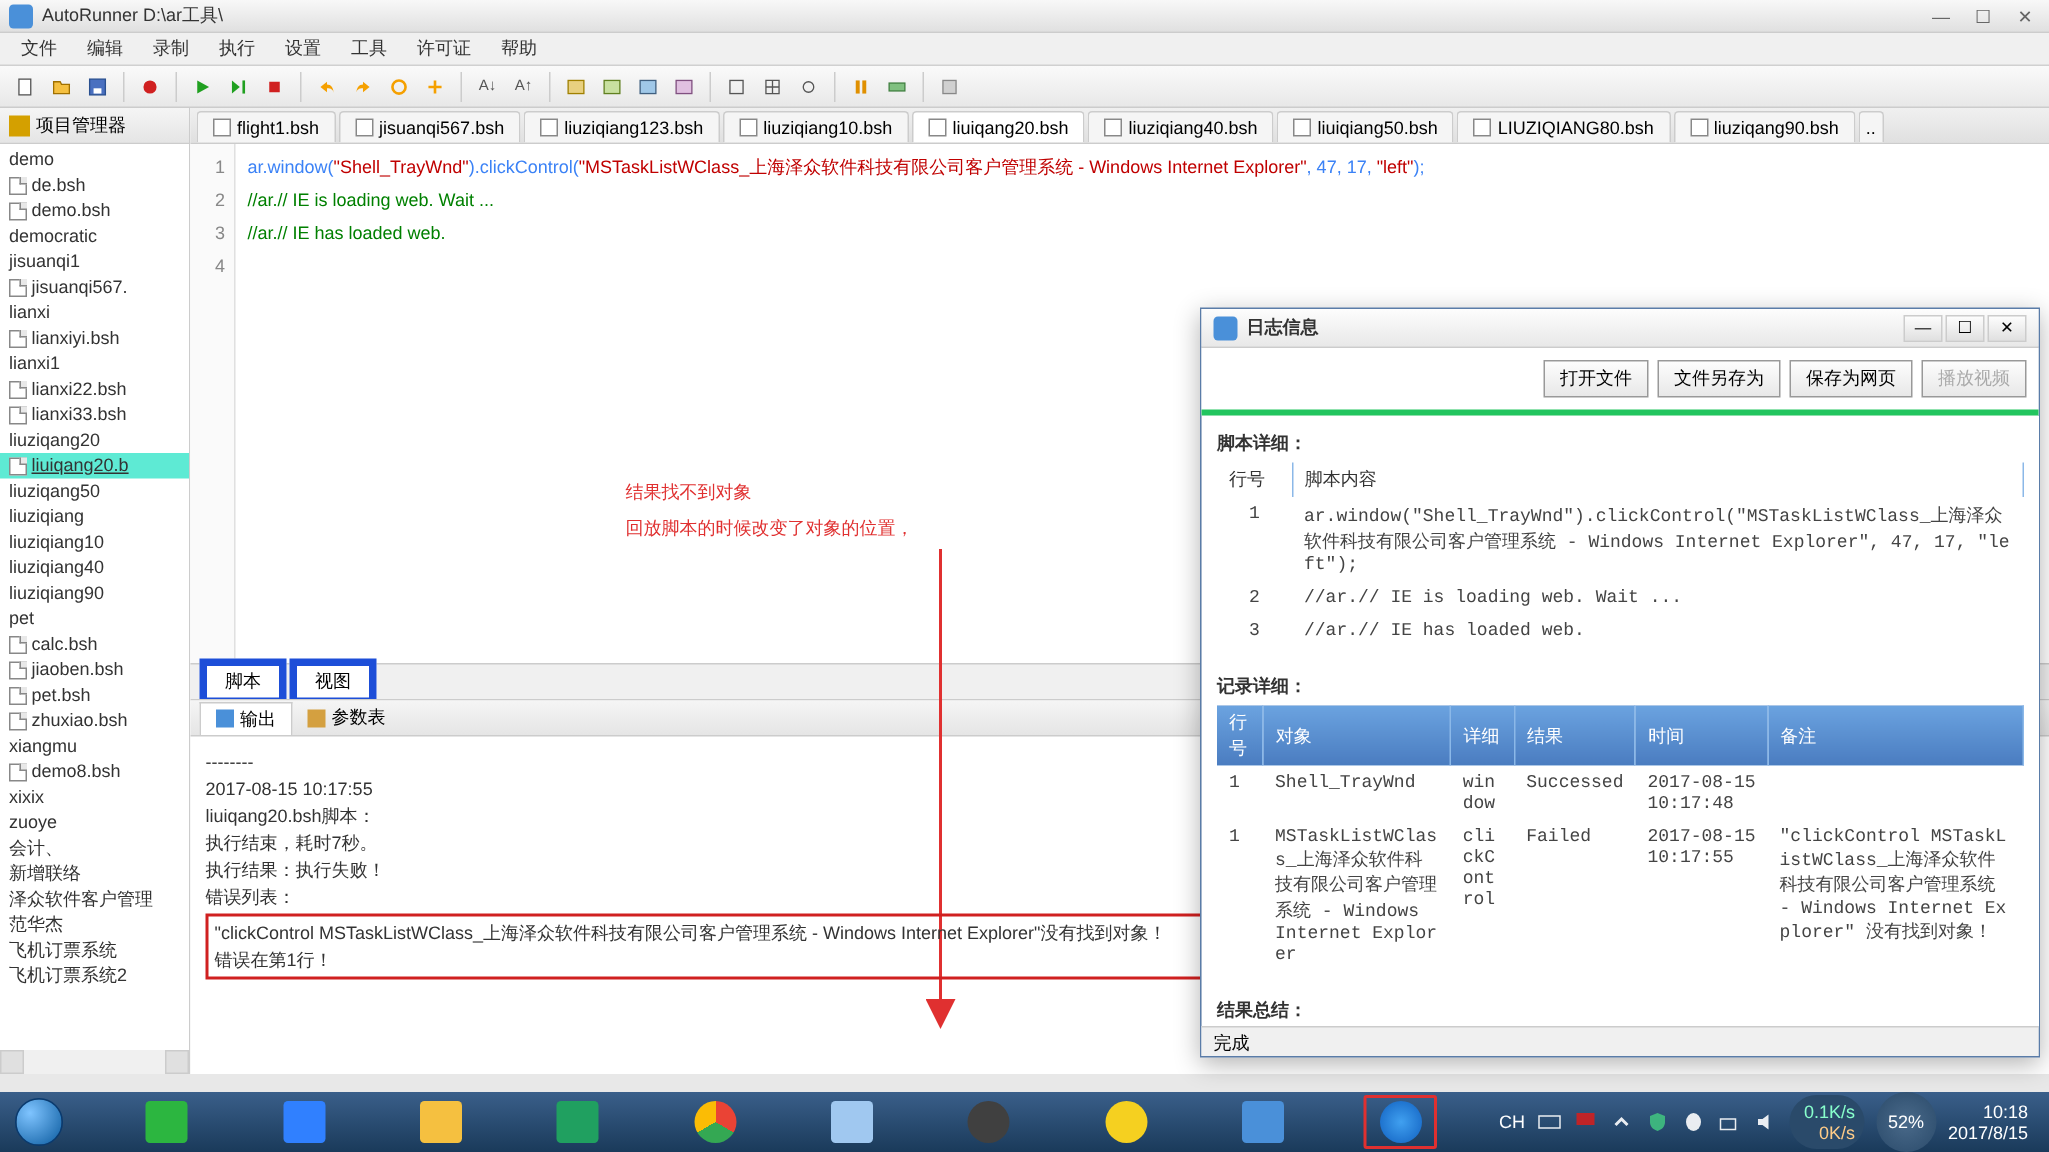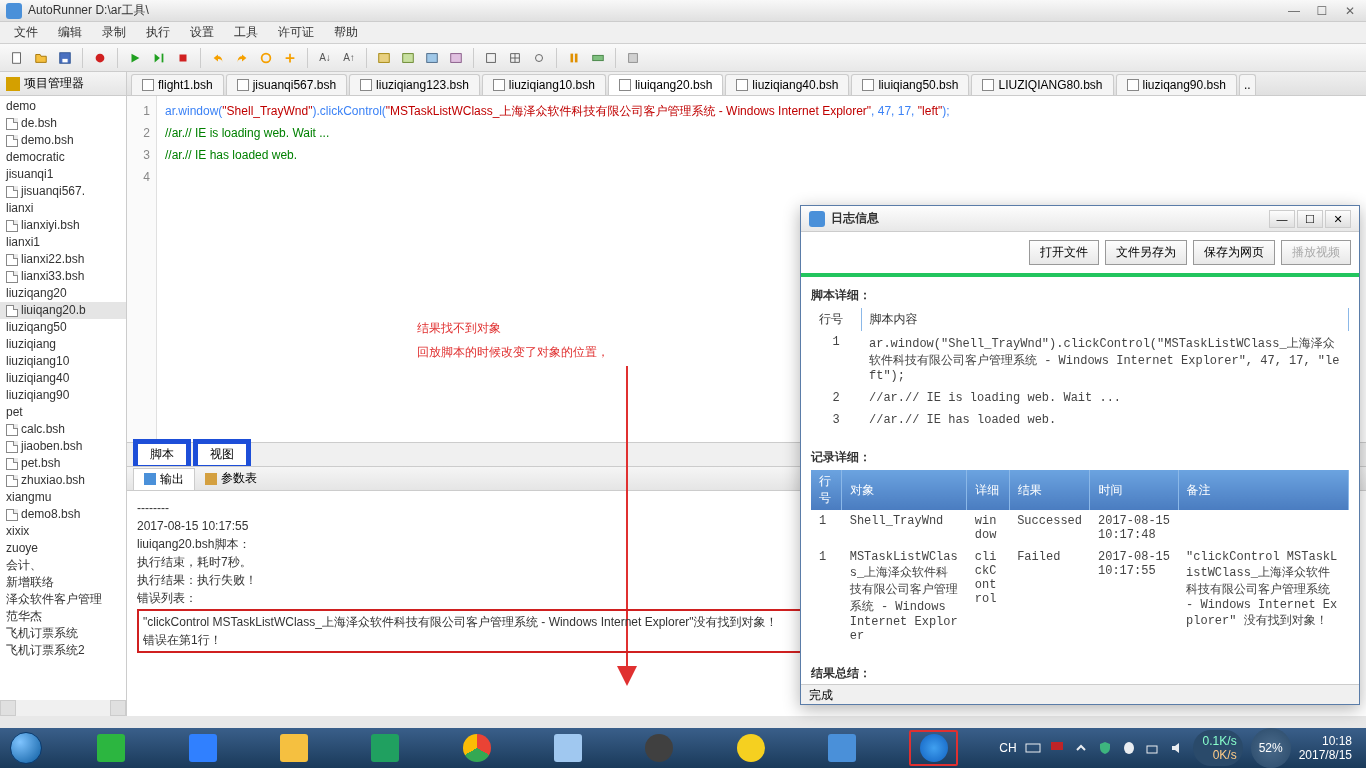--- a/index.html
+++ b/index.html
@@ -19,21 +19,21 @@
 .tb-sep { width: 1px; height: 20px; background: #ccc; margin: 0 4px; }
 .tb-icon { width: 14px; height: 14px; }
 
 .main-area { display: flex; height: 644px; }
 
 .sidebar { width: 127px; background: #fff; border-right: 1px solid #ccc; display: flex; flex-direction: column; }
 .sidebar-header { background: linear-gradient(#f5f5f5, #e5e5e5); border-bottom: 1px solid #ccc; padding: 3px 6px; display: flex; align-items: center; gap: 4px; }
 .sidebar-header .icon { width: 14px; height: 14px; background: #d4a000; }
 .sidebar-list { flex: 1; overflow-y: auto; overflow-x: hidden; padding: 2px 0; }
 .sidebar-item { padding: 1px 6px; color: #333; cursor: pointer; white-space: nowrap; display: flex; align-items: center; gap: 3px; line-height: 15px; }
-.sidebar-item.selected { background: #e5e5e5; }
+.sidebar-item.selected { background: #5eead4; text-decoration: underline; }
 .sidebar-item .file-ico { width: 12px; height: 12px; background: #fff; border: 1px solid #888; flex-shrink: 0; position: relative; }
 .sidebar-item .file-ico::after { content: ''; position: absolute; top: -1px; right: -1px; width: 4px; height: 4px; background: #e8e8e8; border-left: 1px solid #888; border-bottom: 1px solid #888; }
 .sidebar-scroll { height: 16px; background: #f0f0f0; display: flex; }
 .sidebar-scroll .sb-btn { width: 16px; background: #e0e0e0; border: 1px solid #ccc; }
 .sidebar-scroll .sb-track { flex: 1; }
 
 .editor-area { flex: 1; display: flex; flex-direction: column; background: #fff; }
 .tab-strip { height: 24px; background: linear-gradient(#f0f0f0, #e0e0e0); display: flex; align-items: flex-end; padding: 0 4px; border-bottom: 1px solid #ccc; overflow: hidden; }
 .tab { padding: 3px 10px; background: #f5f5f5; border: 1px solid #ccc; border-bottom: none; margin-right: 2px; display: flex; align-items: center; gap: 4px; cursor: pointer; border-radius: 3px 3px 0 0; white-space: nowrap; }
 .tab.active { background: #fff; }

